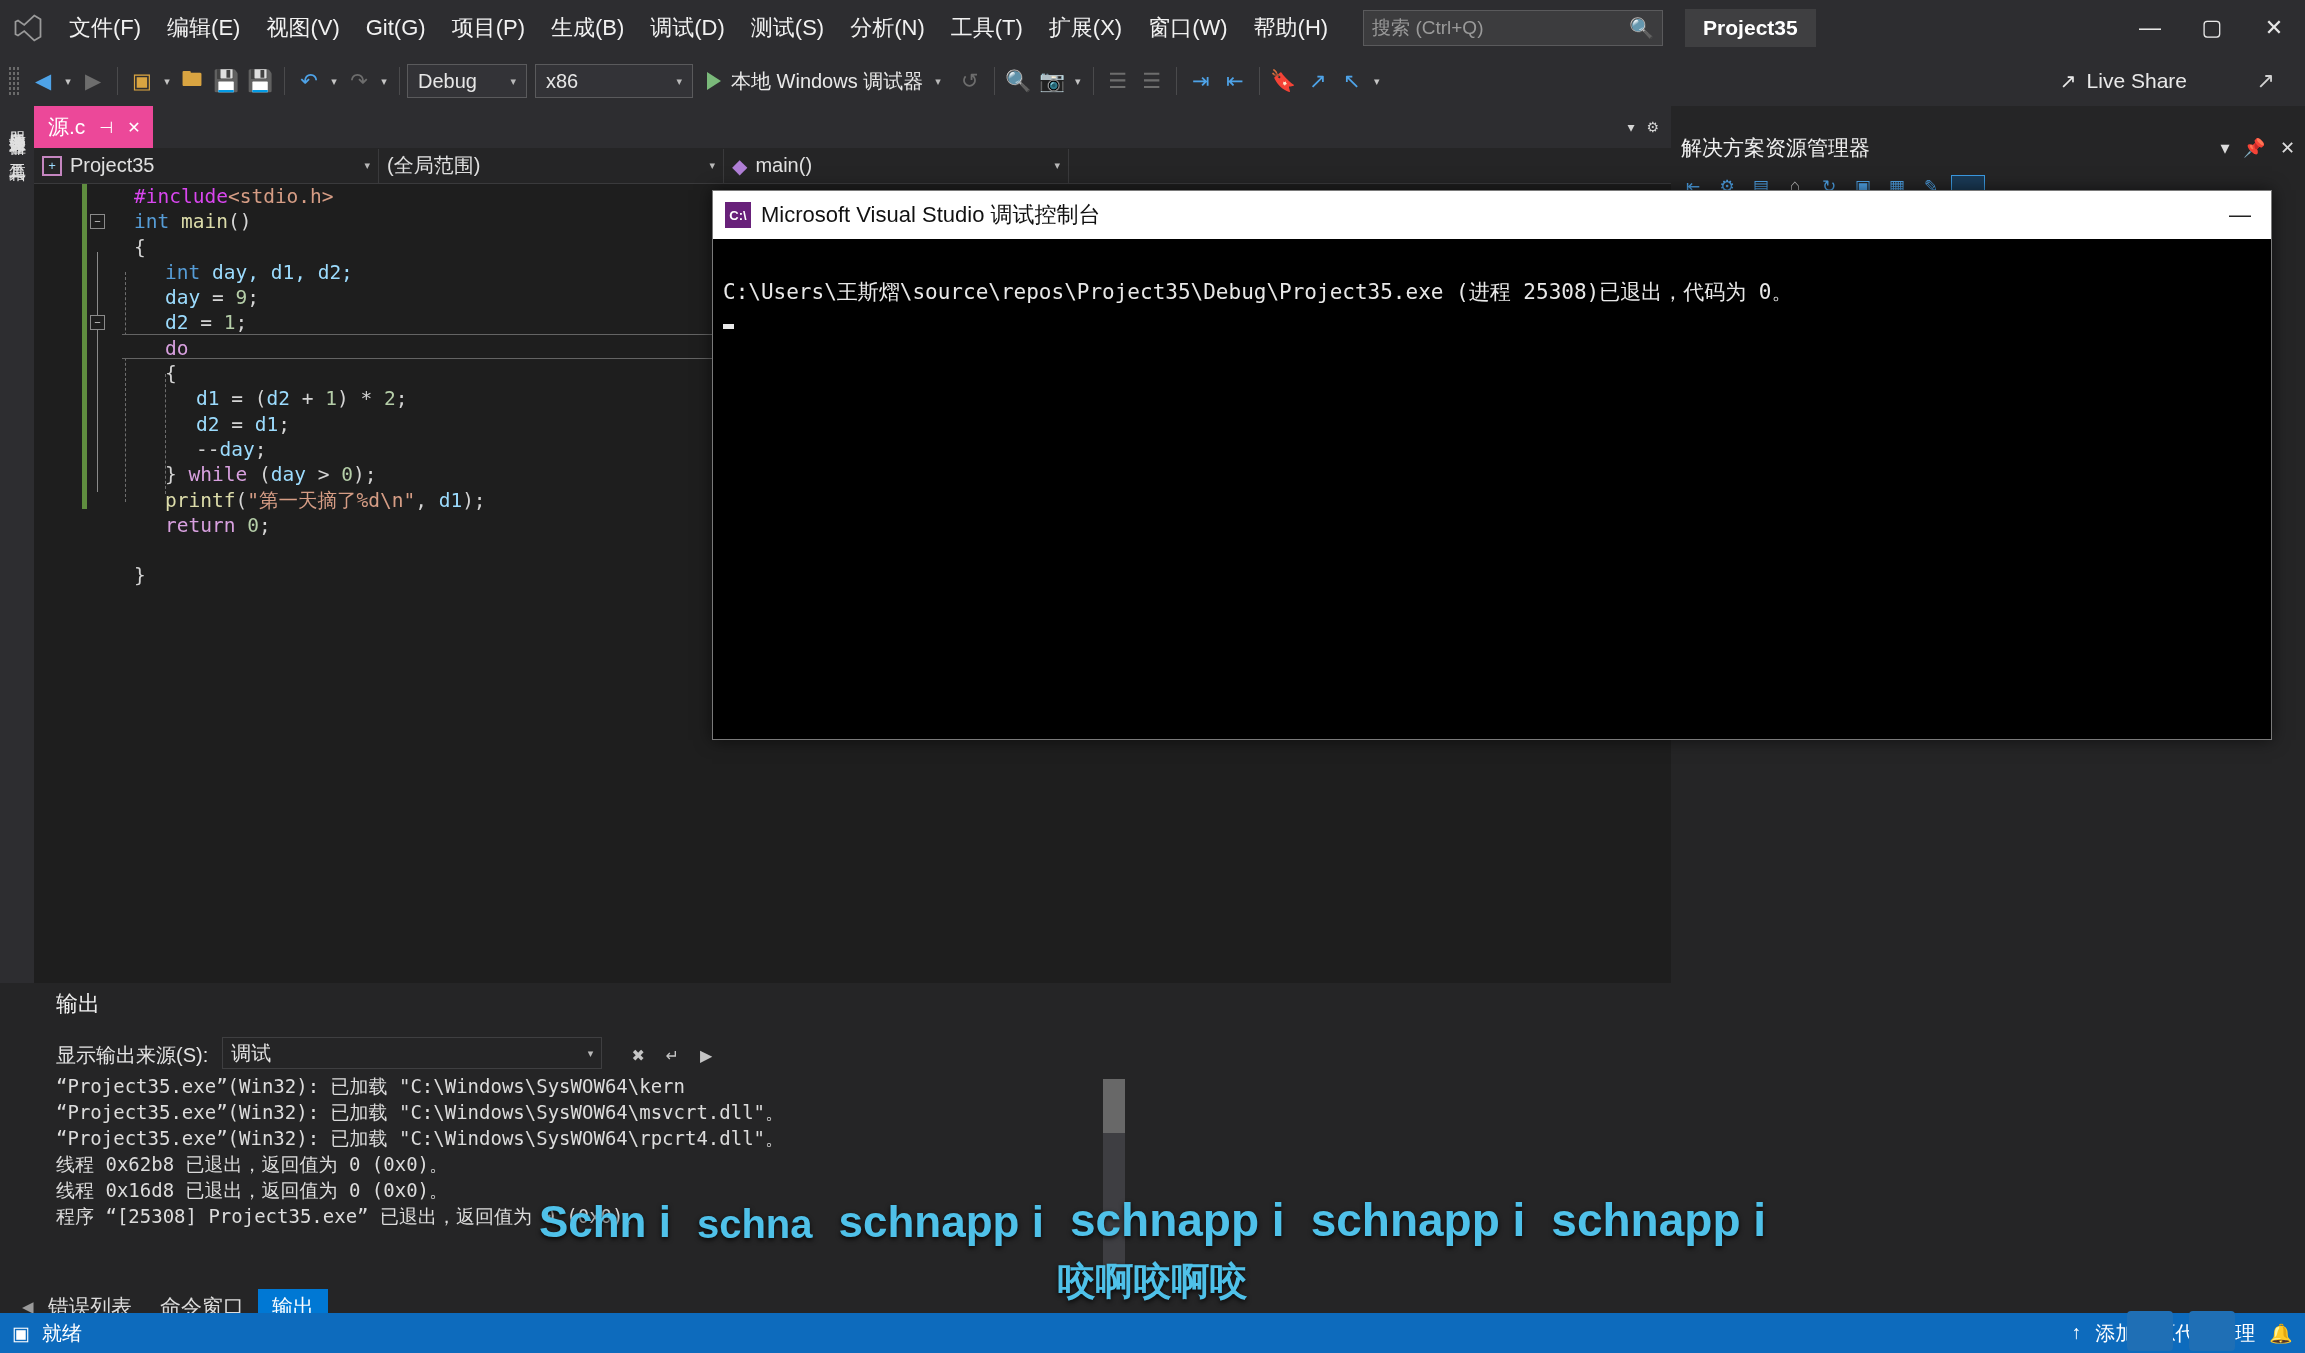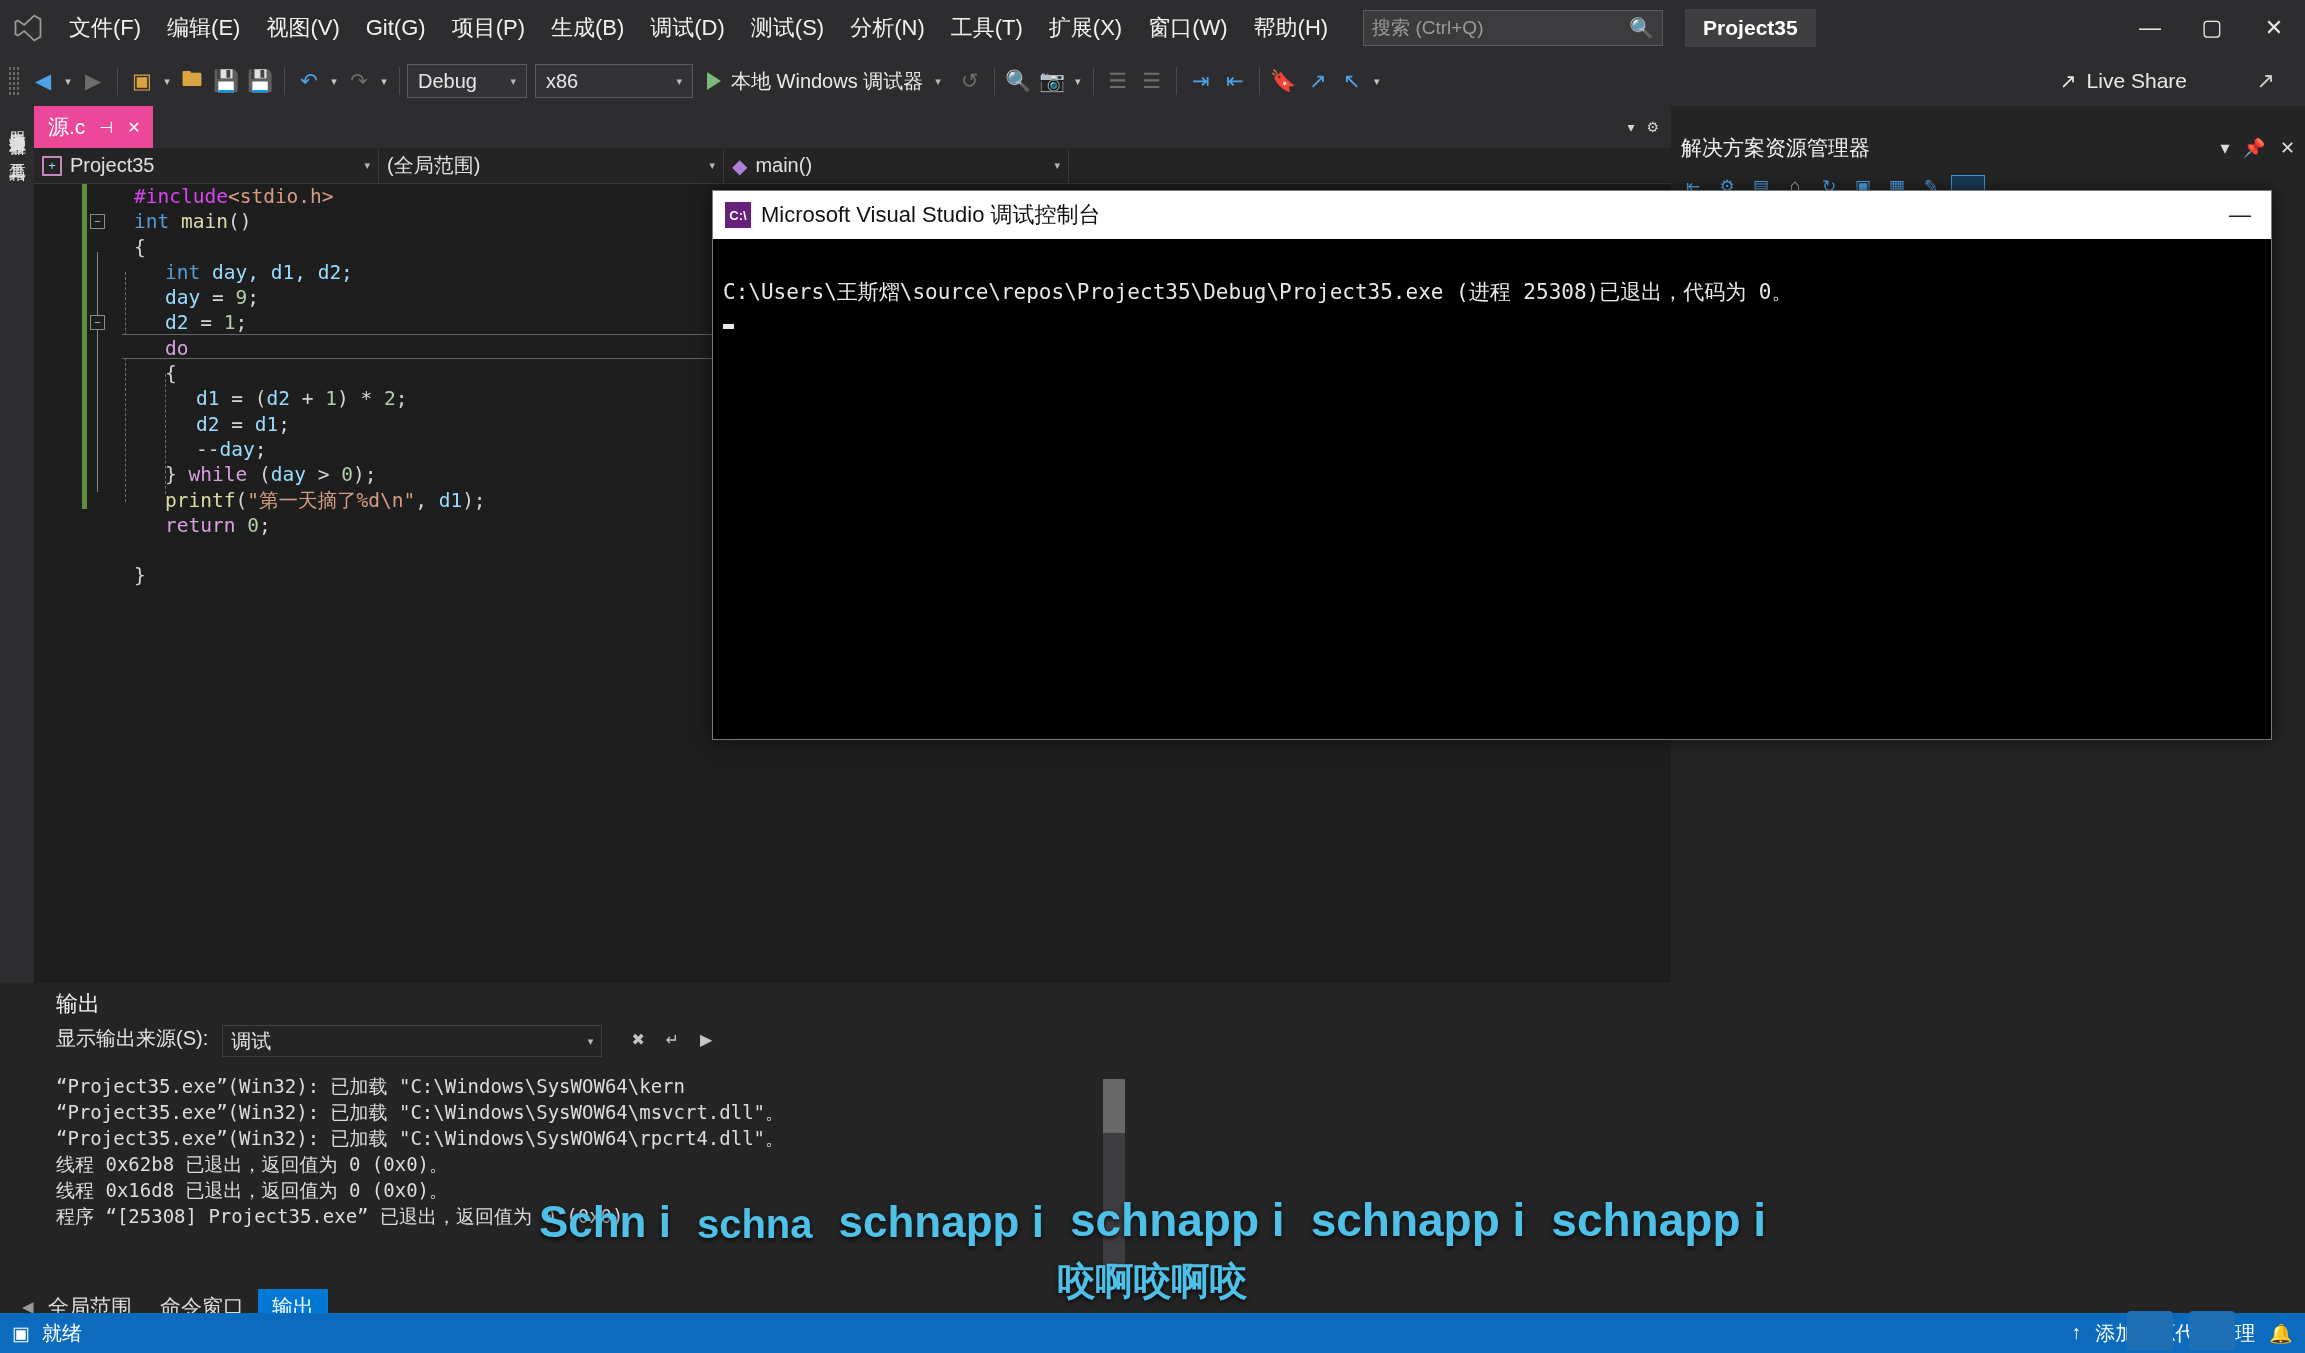--- a/index.html
+++ b/index.html
@@ -151,21 +151,21 @@
   .solexp-hdr { height: 40px; display: flex; align-items: center; padding: 0 10px; color: #f0f0f0; font-size: 21px; }
   .solexp-hdr .sp { margin-left: auto; display: flex; gap: 14px; align-items: center; color: #dcdcdc; font-size: 18px; }
   .solexp-tb { height: 36px; display: flex; align-items: center; gap: 6px; padding: 0 8px; color: #c8c8c8; }
   .solexp-tb .ic { width: 28px; height: 28px; display: flex; align-items: center; justify-content: center; font-size: 17px; }
   .solexp-tb .ic.b { color: #4ea3e8; }
   .sel-box { width: 34px; height: 22px; border: 1px solid #3b9ae1; background: #1a3a56; }
 
   
   .outpanel { position: absolute; left: 0; right: 0; bottom: 60px; height: 310px; background: #252526; }
   .out-title { height: 42px; display: flex; align-items: center; padding-left: 56px; color: #f0f0f0; font-size: 22px; }
-  .out-src { height: 44px; display: flex; align-items: flex-start; padding-left: 56px; gap: 14px; color: #e4e4e4; font-size: 20px; }
+  .out-src { height: 44px; display: flex; align-items: flex-end; padding-left: 56px; gap: 14px; color: #e4e4e4; font-size: 20px; }
   .out-src-combo { width: 380px; height: 32px; background: #252526; border: 1px solid #3f3f41; display: flex;
     align-items: center; justify-content: space-between; padding: 0 8px; color: #e4e4e4; font-size: 20px; }
   .out-toolicons { display: flex; gap: 6px; margin-left: 8px; color: #c5c5c5; }
   .out-toolicons .ic { width: 28px; height: 28px; display: flex; align-items: center; justify-content: center; font-size: 16px; }
   .out-body {
     position: absolute; top: 90px; left: 0; right: 0; bottom: 0;
     font-family: "DejaVu Sans Mono", monospace; font-size: 19px; line-height: 26px;
     color: #dcdcdc; padding-left: 56px; white-space: pre; overflow: hidden;
   }
   .out-scroll { position: absolute; right: 1180px; top: 96px; width: 22px; height: 200px; background: #3e3e42; }
@@ -419,21 +419,21 @@
         <span class="ic">▶</span>
       </div>
     </div>
     <div class="out-body" id="outbody"><div>“Project35.exe”(Win32): 已加载 "C:\Windows\SysWOW64\kern</div><div>“Project35.exe”(Win32): 已加载 "C:\Windows\SysWOW64\msvcrt.dll"。</div><div>“Project35.exe”(Win32): 已加载 "C:\Windows\SysWOW64\rpcrt4.dll"。</div><div>线程 0x62b8 已退出，返回值为 0 (0x0)。</div><div>线程 0x16d8 已退出，返回值为 0 (0x0)。</div><div>程序 “[25308] Project35.exe” 已退出，返回值为 0 (0x0)。</div></div>
     <div class="out-scroll">
       <div class="thumb"></div>
     </div>
   </div>
 
   <div class="bottomtabs" id="bottomtabs">
-      <div class="btab">全局范围</div>
+      <div class="btab">错误列表</div>
       <div class="btab">命令窗口</div>
       <div class="btab active">输出</div>
     </div>
   <div style="position:absolute;left:12px;bottom:28px;height:36px;display:flex;align-items:center;">
     <span class="btab-arrow">◀</span>
   </div>
 
   <div class="statusbar">
     <span class="sb-ic">▣</span>
     <span>就绪</span>

